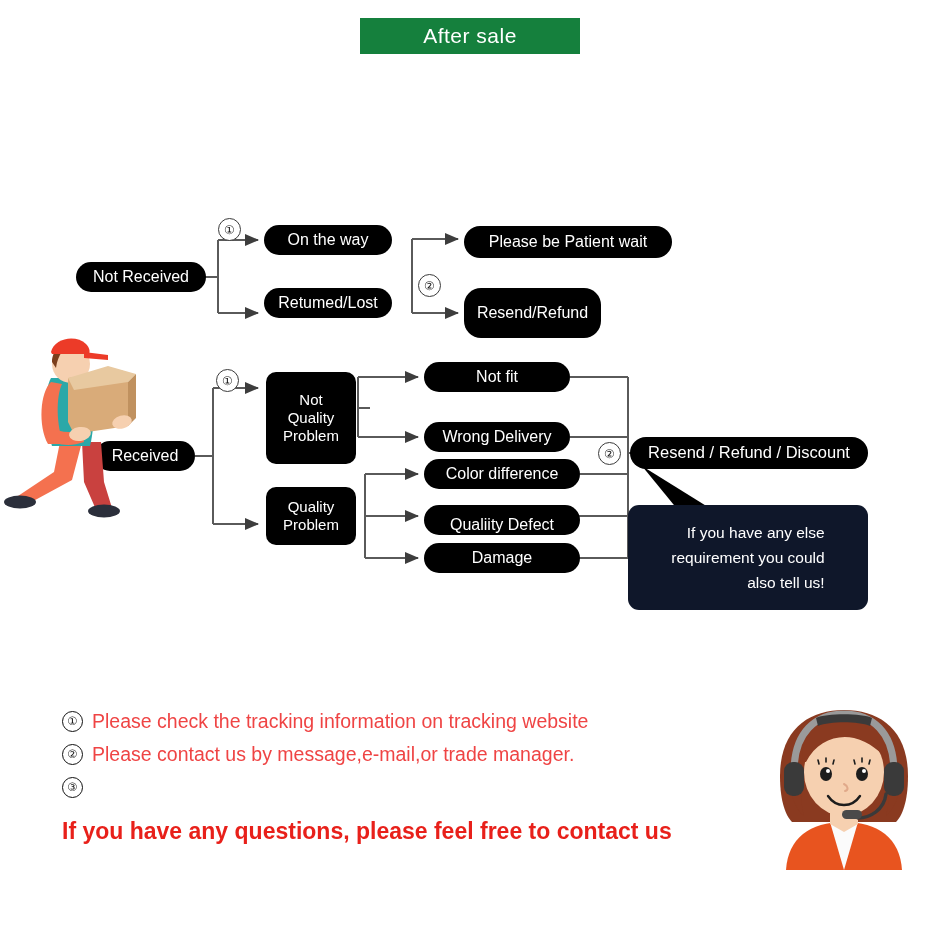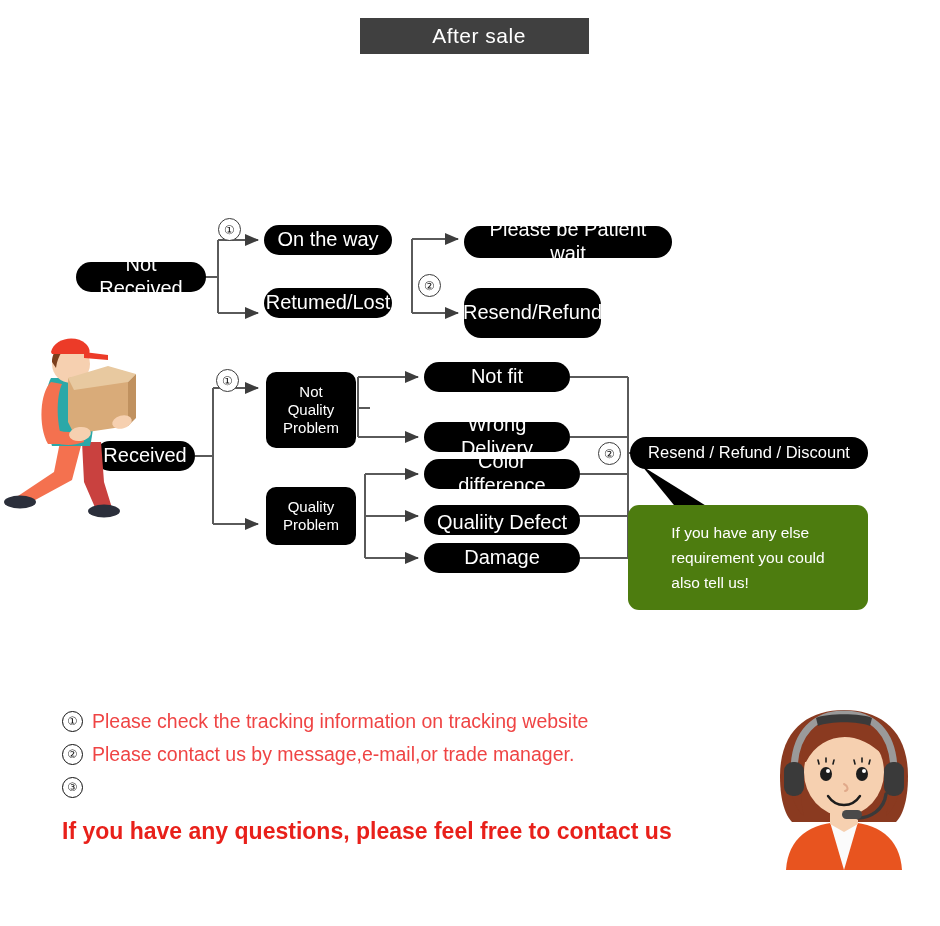--- a/index.html
+++ b/index.html
@@ -15,44 +15,43 @@
     overflow: hidden;
   }
 
   
   .header-banner {
     position: absolute;
     left: 360px;
     top: 18px;
     width: 220px;
     height: 36px;
-    background: #404040;
-    display: flex;
-    align-items: center;
-    justify-content: center;
-    padding-left: 9px;
+    background: #15803d;
+    display: flex;
+    align-items: center;
+    justify-content: center;
   }
   .header-banner .title {
     color: #ffffff;
     font-size: 21px;
     letter-spacing: 0.5px;
     font-family: "Liberation Sans", sans-serif;
   }
 
   
   .pill {
     position: absolute;
     background: #000000;
     color: #ffffff;
     border-radius: 17px;
     display: flex;
     align-items: center;
     justify-content: center;
     text-align: center;
-    font-size: 20px;
+    font-size: 16px;
     line-height: 1.18;
     font-family: "Liberation Sans", sans-serif;
     box-sizing: border-box;
     padding: 0 10px;
   }
   .pill.rect {
     border-radius: 10px;
   }
 
   
@@ -81,26 +80,26 @@
     font-family: "Liberation Sans", sans-serif;
   }
 
   
   .callout {
     position: absolute;
     left: 628px;
     top: 505px;
     width: 240px;
     height: 105px;
-    background: #4d7c0f;
+    background: #0f172a;
     border-radius: 11px;
     color: #ffffff;
     font-size: 15.5px;
     line-height: 1.62;
-    text-align: left;
+    text-align: right;
     display: flex;
     align-items: center;
     justify-content: center;
     box-sizing: border-box;
     padding: 4px 14px;
     font-family: "Liberation Sans", sans-serif;
   }
 
   
   .notes {
@@ -229,21 +228,21 @@
 </div>
 
 <div class="pill" style="left:95px; top:441px; width:100px; height:30px;">
   <span>Received</span>
 </div>
 
 <div class="circle-num" style="left:216px; top:369px;">
   <span>①</span>
 </div>
 
-<div class="pill rect" style="left:266px; top:372px; width:90px; height:76px; font-size:15px;align-items:center;">
+<div class="pill rect" style="left:266px; top:372px; width:90px; height:92px; font-size:15px;align-items:center;">
   <span style="white-space:pre-line;">Not
 Quality
 Problem</span>
 </div>
 
 <div class="pill rect" style="left:266px; top:487px; width:90px; height:58px; font-size:15px;">
   <span style="white-space:pre-line;">Quality
 Problem</span>
 </div>
 

